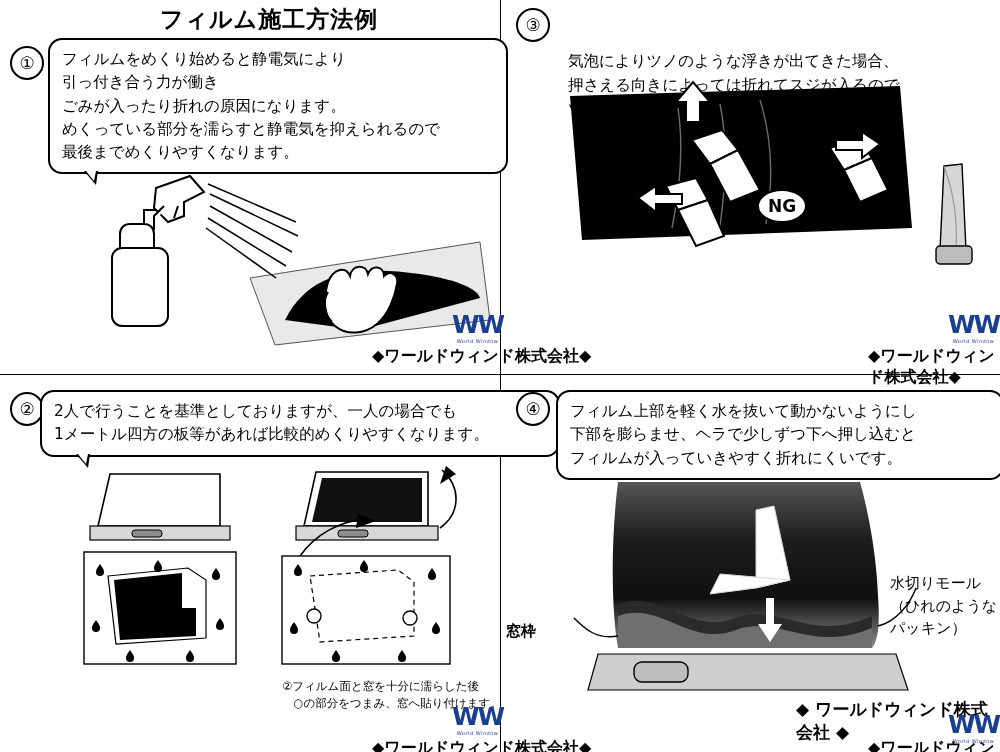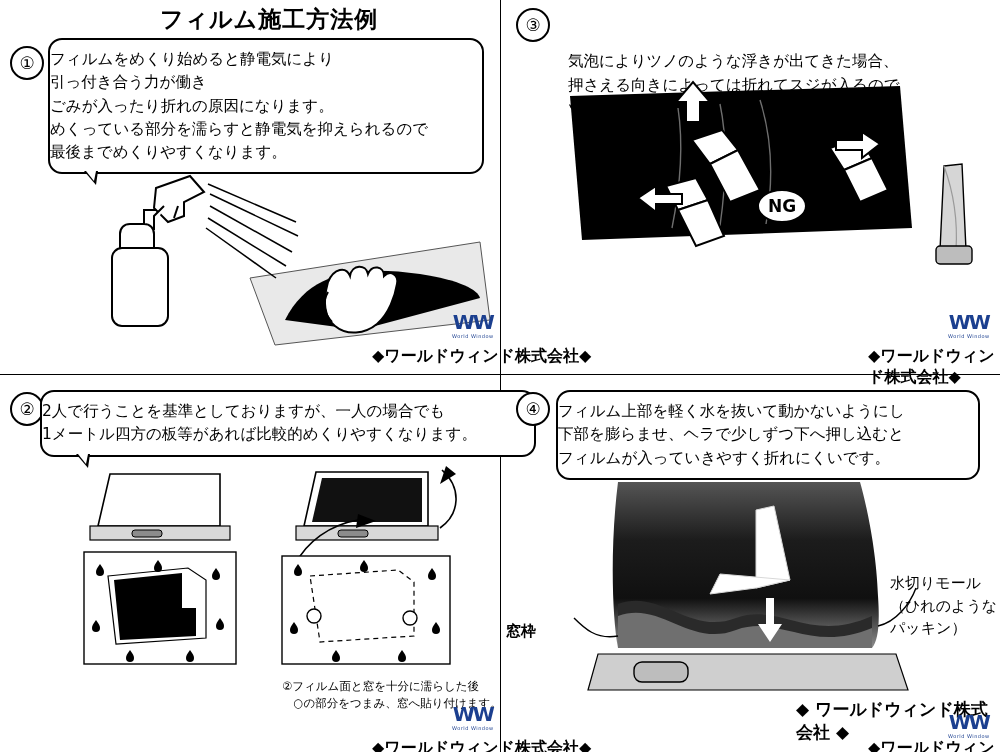--- a/index.html
+++ b/index.html
@@ -29,21 +29,21 @@
     position:absolute;
     width:30px;height:30px;border:2px solid #000;border-radius:50%;
     font-size:17px;line-height:30px;text-align:center;
     background:#fff;
   }
 
   
   .bubble{
     position:absolute;
     border:2px solid #000;border-radius:14px;background:#fff;
-    padding:8px 0;
+    padding:8px 12px;
     font-size:15.5px;line-height:1.5;
     white-space:pre-line;
   }
   .bubble:after{
     content:"";position:absolute;
     width:0;height:0;
   }
   .bubble.tail-bl:after{
     left:34px;bottom:-13px;
     border-left:12px solid transparent;border-right:2px solid transparent;
@@ -58,21 +58,21 @@
     z-index:2;
   }
 
   .plain{
     position:absolute;font-size:15.5px;line-height:1.55;white-space:pre-line;
   }
 
   
   .logo{position:absolute;text-align:center;}
   .logo .ww{
-    font-size:20px;font-weight:bold;letter-spacing:-2px;
+    font-size:25px;font-weight:bold;letter-spacing:-2px;
     color:#1b3f8f;line-height:1;
   }
   .logo .sub{font-size:5px;color:#1b3f8f;letter-spacing:0.5px;margin-top:1px;}
   .company{position:absolute;font-size:16px;font-weight:bold;}
 
   
   .art{position:absolute;}
 
   .cap{position:absolute;font-size:11.5px;line-height:1.5;white-space:pre-line;}
   .lbl{position:absolute;font-size:15px;line-height:1.5;white-space:pre-line;}

